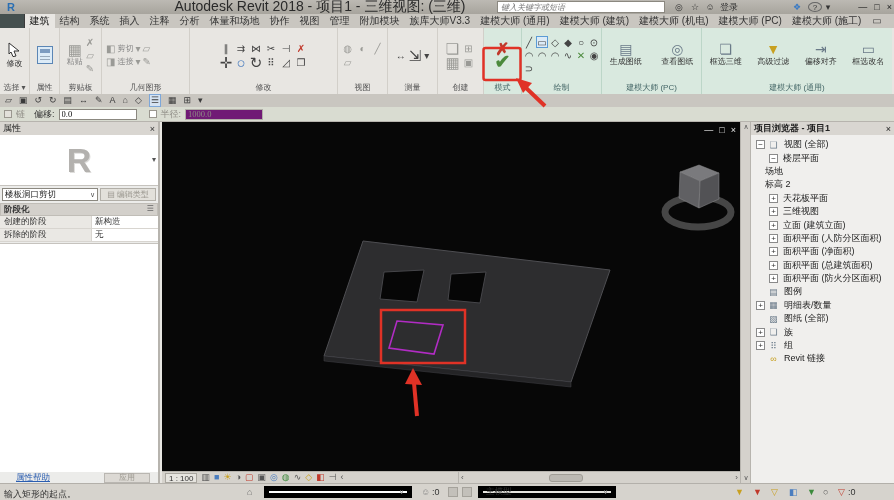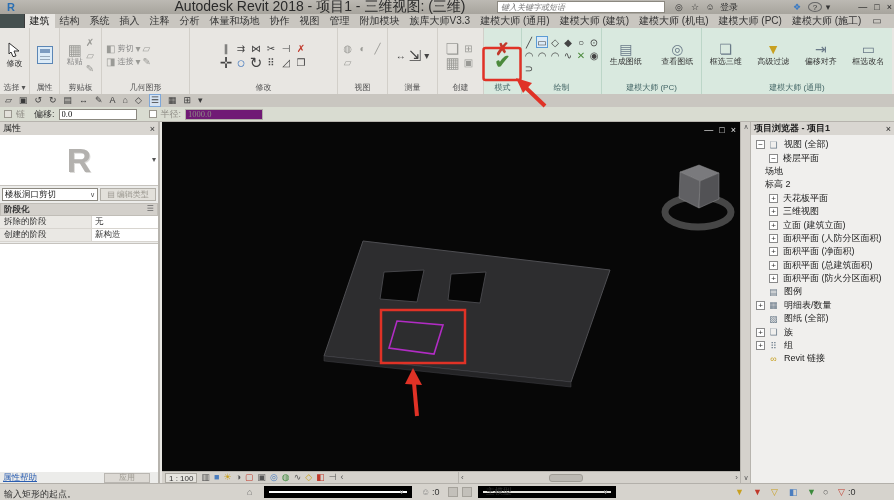--- a/index.html
+++ b/index.html
@@ -72,21 +72,21 @@
 .typesel{width:96px;height:13px;background:#fff;border:1px solid #8b8880;font-size:8.5px;display:flex;align-items:center;padding:0 2px;color:#222}
 .typesel .dd{margin-left:auto;font-size:7px;color:#555}
 .edittype{width:56px;height:13px;border:1px solid #b2afa8;background:#e2e0da;color:#9a978f;font-size:8px;display:flex;align-items:center;justify-content:center;gap:2px}
 .sect{height:13px;background:#d3d0cb;border:1px solid #c0bdb7;display:flex;align-items:flex-start;font-size:8.5px;font-weight:bold;color:#333;padding:0 3px}
 .sect .pin{margin-left:auto;font-weight:normal;font-size:8px;color:#666}
 .prow{height:13px;display:flex;border-bottom:1px solid #d8d5d0;font-size:8.5px}
 .prow .k{width:92px;background:#eae8e4;border-right:1px solid #d8d5d0;padding-left:4px;display:flex;align-items:center;color:#333}
 .prow .v{flex:1;background:#fff;padding-left:3px;display:flex;align-items:center;color:#333}
 .pfill{position:absolute;left:0;top:121px;width:158px;bottom:11px;background:#fff;border-top:1px solid #c6c3be}
 .pfoot{position:absolute;left:0;bottom:0;width:158px;height:11px;background:#ececea;display:flex;align-items:center;font-size:8.5px}
-.plink{color:#2a5db0;text-decoration:underline;margin-left:3px}
+.plink{color:#2a5db0;text-decoration:underline;margin-left:16px}
 .pbtn{margin-left:auto;margin-right:8px;width:46px;height:10px;background:#dcd9d4;border:1px solid #b9b6b1;color:#9a978f;font-size:8px;display:flex;align-items:center;justify-content:center}
 
 
 .vp{position:absolute;left:162px;top:0;width:578px;height:361px;background:#070707}
 .vpwin{position:absolute;right:4px;top:3px;display:flex;gap:6px;color:#e8e8e8;font-size:9px;line-height:10px}
 .vcb{position:absolute;left:0;bottom:0;height:12px;background:#d5d2cc;border-top:1px solid #b7b4ae;display:flex;align-items:center;gap:4px;padding:0 3px;width:296px;font-size:8.5px;color:#333}
 .scalebox{border:1px solid #a9a69f;padding:0 3px;height:10px;line-height:9px;background:#e6e4df;font-size:8px}
 .vi{font-size:9px;line-height:11px}
 .blue{color:#4a7dbf}.red2{color:#c0392b}.yel{color:#c8a020}.gry{color:#555}.grn2{color:#3c8a3c}
 .hscroll{position:absolute;left:296px;bottom:0;height:12px;width:282px;background:#d5d2cc;border-top:1px solid #b7b4ae;border-left:1px solid #b7b4ae}
@@ -403,26 +403,26 @@
         <div class="edittype">
           <span>▤</span>
           <span>编辑类型</span>
         </div>
       </div>
       <div class="sect">
         <span>阶段化</span>
         <span class="pin">☰</span>
       </div>
       <div class="prow">
+        <span class="k">创建的阶段</span>
+        <span class="v">新构造</span>
+      </div>
+      <div class="prow">
         <span class="k">拆除的阶段</span>
         <span class="v">无</span>
-      </div>
-      <div class="prow">
-        <span class="k">创建的阶段</span>
-        <span class="v">新构造</span>
       </div>
       <div class="pfill"></div>
       <div class="pfoot">
         <span class="plink">属性帮助</span>
         <span class="pbtn">应用</span>
       </div>
     </div>
 
     <div class="vp">
       <svg width="578" height="349" viewBox="0 0 578 349">

